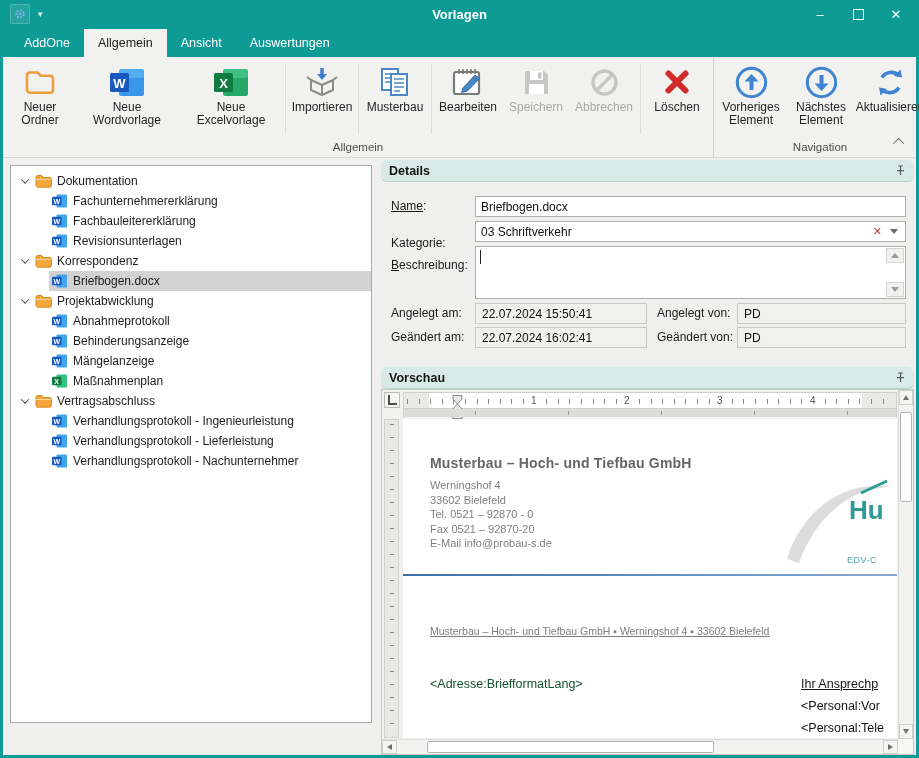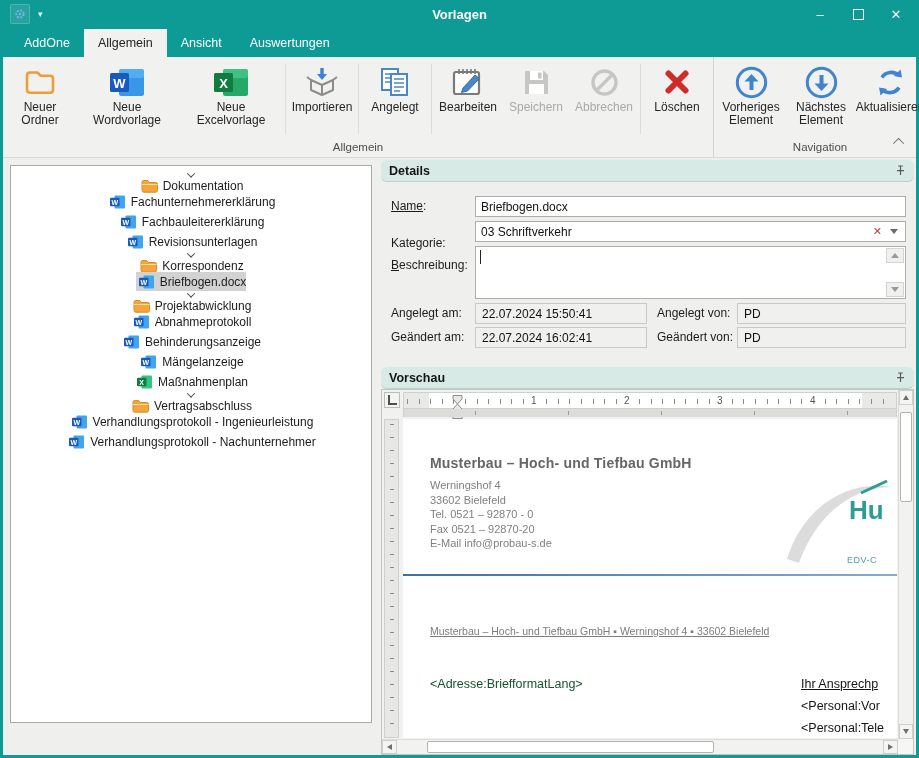--- a/index.html
+++ b/index.html
@@ -32,21 +32,21 @@
   .ricon{height:38px;display:flex;align-items:center;justify-content:center;}
   .rlabel{font-size:12px;color:#262626;text-align:center;line-height:13px;white-space:normal;}
   .rbtn.disabled .rlabel{color:#a9a9a7;}
   .rsep{width:1px;background:#dddddb;margin:3px 2px 6px 2px;}
   .rsep.gsep{background:#d4d4d2;margin:0 2px;}
   .rgrouplabel{font-size:11.5px;color:#4e4e4c;text-align:center;height:17px;line-height:15px;}
   .collapse-chevron{position:absolute;right:8px;bottom:8px;width:16px;height:14px;display:flex;align-items:center;justify-content:center;}
   .chev-up{width:7px;height:7px;border-left:1.6px solid #6e6e6c;border-top:1.6px solid #6e6e6c;transform:rotate(45deg) translateY(2px);}
   
   .treepanel{position:absolute;left:10px;top:165px;width:362px;height:558px;background:#fff;border:1px solid #a9a9a7;overflow:hidden;padding-top:5px;box-sizing:border-box;}
-  .titem{display:flex;align-items:center;height:20px;font-size:12px;color:#1c1c1c;flex-direction:column;}
+  .titem{display:flex;align-items:center;height:20px;font-size:12px;color:#1c1c1c;}
   .indent{display:inline-block;height:1px;flex:none;}
   .chev{width:16px;flex:none;display:flex;align-items:center;justify-content:center;}
   .chev i{width:5px;height:5px;border-right:1.4px solid #4b4b4b;border-bottom:1.4px solid #4b4b4b;transform:rotate(45deg) translate(-1px,-1px);}
   .twrap{display:flex;align-items:center;flex:1;height:20px;padding-left:2px;}
   .twrap.sel{background:#d2d2d2;}
   .ticon{width:18px;height:16px;flex:none;display:flex;align-items:center;}
   .tlabel{padding-left:4px;white-space:nowrap;}
   
   .rightpanel{position:absolute;left:381px;top:160px;right:5px;bottom:3px;}
   .phdr{position:absolute;left:0;right:0;height:22px;background:#d8eae5;border-bottom:1px solid #b7d2ca;display:flex;align-items:center;padding:0 8px;box-sizing:border-box;border-radius:6px;}
@@ -197,21 +197,21 @@
           <div class="rsep"></div>
           <div class="rbtn single">
             <div class="ricon">
               <svg width="32" height="31" viewBox="0 0 32 31">
                 <rect x="3" y="2" width="16" height="21" fill="#fff" stroke="#4a87c7" stroke-width="2"></rect>
                 <path d="M6 7h10M6 11h10M6 15h7" stroke="#4a87c7" stroke-width="1.4"></path>
                 <rect x="12" y="7" width="16" height="21" fill="#fff" stroke="#4a87c7" stroke-width="2"></rect>
                 <path d="M15 12h10M15 16h10M15 20h10M15 24h6" stroke="#4a87c7" stroke-width="1.4"></path>
               </svg>
             </div>
-            <div class="rlabel">Angelegt</div>
+            <div class="rlabel">Musterbau</div>
           </div>
           <div class="rsep"></div>
           <div class="rbtn single">
             <div class="ricon">
               <svg width="36" height="32" viewBox="0 0 36 32">
                 <rect x="4" y="6" width="25" height="22" rx="2" fill="#fff" stroke="#7a7a78" stroke-width="2.2"></rect>
                 <path d="M9 3v5M13 3v5M17 3v5M21 3v5M25 3v5" stroke="#7a7a78" stroke-width="1.6"></path>
                 <path d="M13 22L25 9l4.5 3.5L17.5 25l-6 1.5z" fill="#4a87c7" stroke="#2f6db4" stroke-width="1"></path>
               </svg>
             </div>
@@ -462,20 +462,33 @@
         <span class="indent" style="width: 38px;"></span>
         <span class="twrap">
           <span class="ticon">
             <svg width="17" height="16" viewBox="0 0 17 16">
               <rect x="5.5" y="1.5" width="10.5" height="13" rx="1" fill="#41a5ee"></rect>
               <rect x="1" y="3.8" width="9.5" height="8.5" rx="1" fill="#185abd"></rect>
               <text x="5.7" y="10.8" font-size="7" font-family="Liberation Sans,sans-serif" font-weight="bold" fill="#fff" text-anchor="middle">W</text>
             </svg>
           </span>
           <span class="tlabel">Verhandlungsprotokoll - Ingenieurleistung</span>
+        </span>
+      </div>
+      <div class="titem">
+        <span class="indent" style="width: 38px;"></span>
+        <span class="twrap">
+          <span class="ticon">
+            <svg width="17" height="16" viewBox="0 0 17 16">
+              <rect x="5.5" y="1.5" width="10.5" height="13" rx="1" fill="#41a5ee"></rect>
+              <rect x="1" y="3.8" width="9.5" height="8.5" rx="1" fill="#185abd"></rect>
+              <text x="5.7" y="10.8" font-size="7" font-family="Liberation Sans,sans-serif" font-weight="bold" fill="#fff" text-anchor="middle">W</text>
+            </svg>
+          </span>
+          <span class="tlabel">Verhandlungsprotokoll - Lieferleistung</span>
         </span>
       </div>
       <div class="titem">
         <span class="indent" style="width: 38px;"></span>
         <span class="twrap">
           <span class="ticon">
             <svg width="17" height="16" viewBox="0 0 17 16">
               <rect x="5.5" y="1.5" width="10.5" height="13" rx="1" fill="#41a5ee"></rect>
               <rect x="1" y="3.8" width="9.5" height="8.5" rx="1" fill="#185abd"></rect>
               <text x="5.7" y="10.8" font-size="7" font-family="Liberation Sans,sans-serif" font-weight="bold" fill="#fff" text-anchor="middle">W</text>

